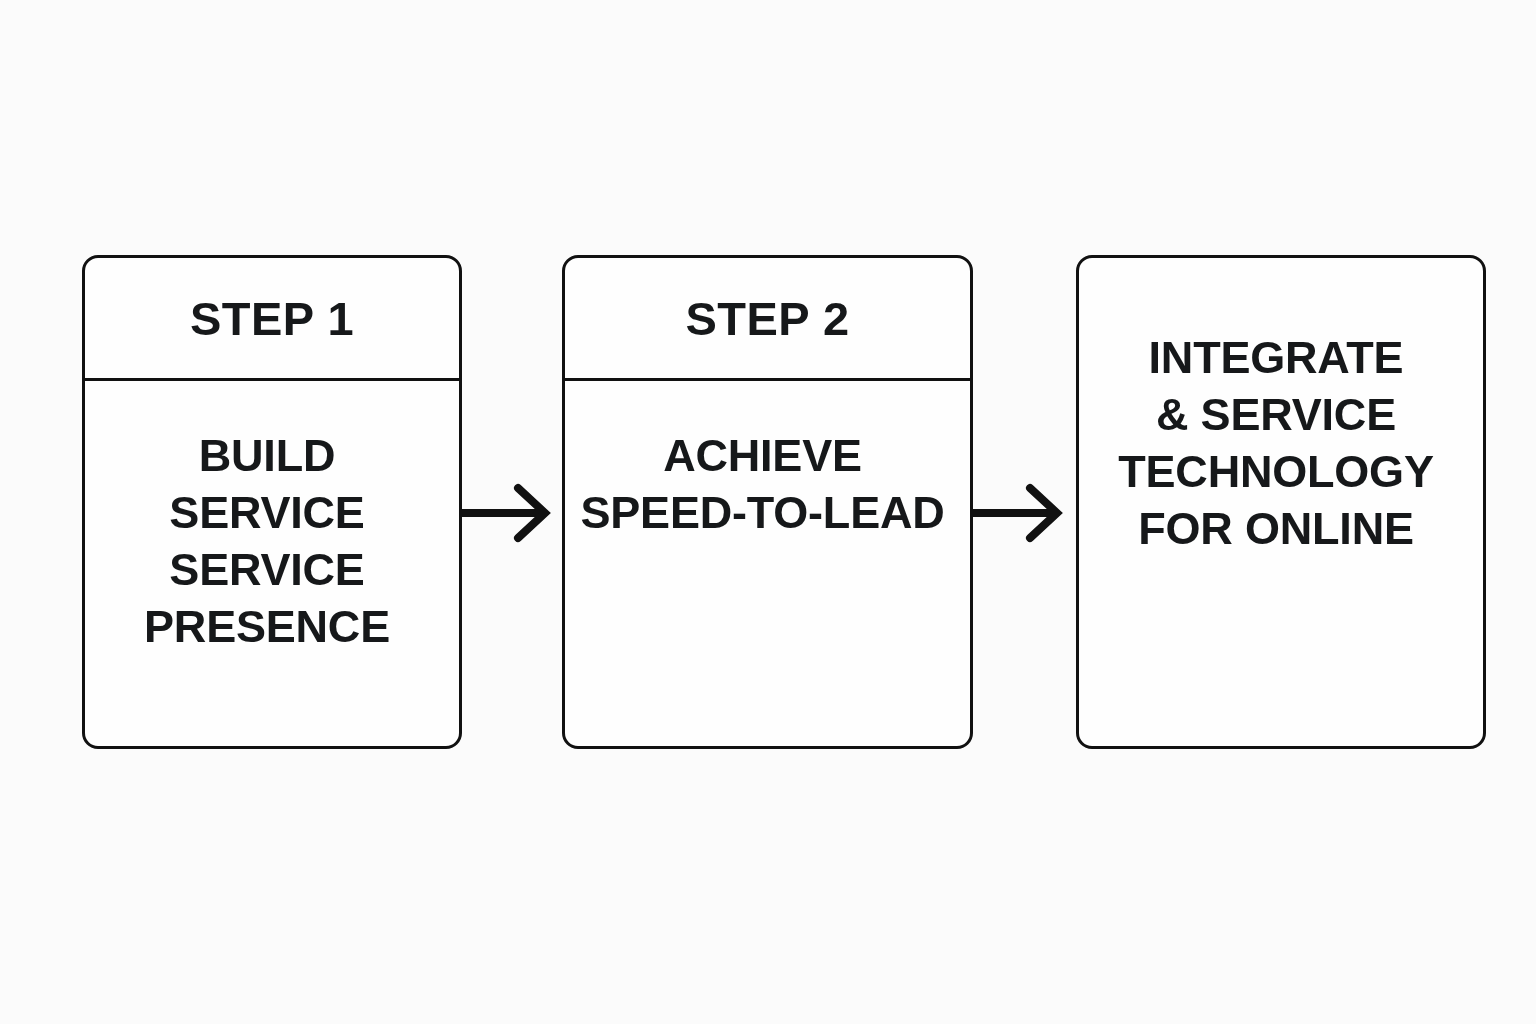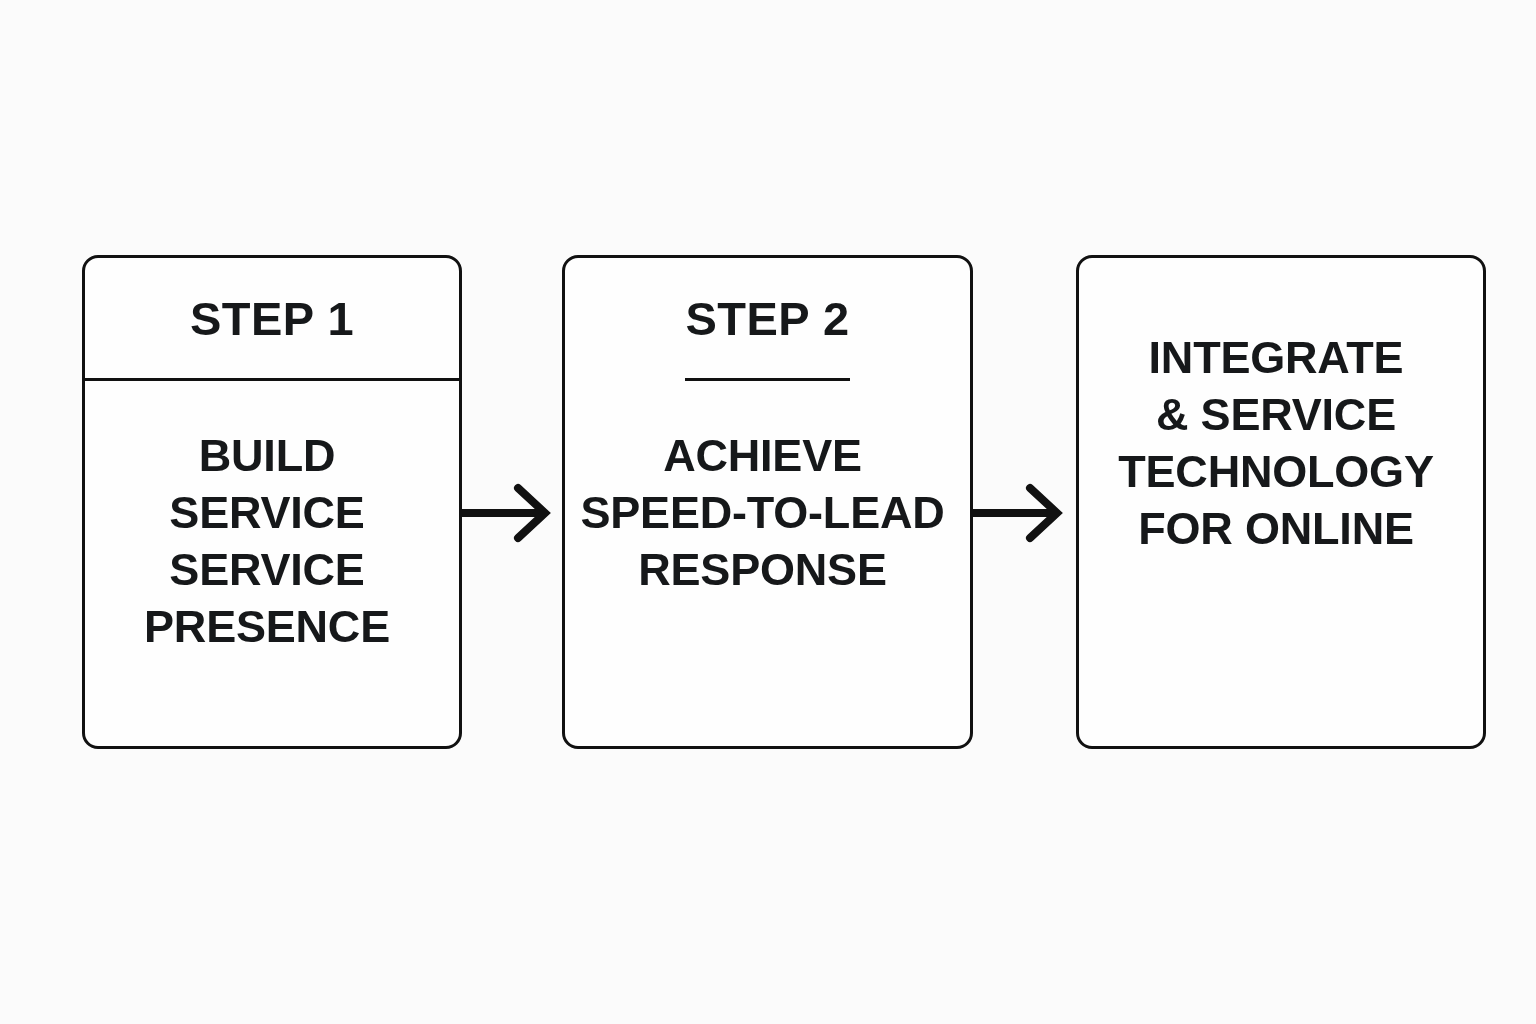--- a/index.html
+++ b/index.html
@@ -67,21 +67,21 @@
     font-weight: bold;
     color: #16181a;
     line-height: 57px;
     text-align: center;
     white-space: nowrap;
     letter-spacing: -0.2px;
   }
 
   
   #box-1 { left: 82px;   top: 255px; width: 380px; height: 494px; }
-  #box-2 { left: 562px;  top: 255px; width: 411px; height: 494px; align-items: center; }
+  #box-2 { left: 562px;  top: 255px; width: 411px; height: 494px; }
   #box-3 { left: 1076px; top: 255px; width: 410px; height: 494px; }
 
   
   #box-3 .step-body { padding-top: 31px; margin-top: 40px; }
 
   
   .arrow {
     position: absolute;
     height: 70px;
     top: 478px;
@@ -120,21 +120,20 @@
     </svg>
   </div>
 
   <div class="step-box" id="box-2">
     <div class="step-header">
       <div class="step-title">STEP 2</div>
     </div>
     <div class="step-body">
       <div class="step-line">ACHIEVE</div>
       <div class="step-line">SPEED-TO-LEAD</div>
-      <div class="step-line">RESPONSE</div>
     </div>
   </div>
 
   <div class="arrow" id="arrow-2">
     <svg viewBox="0 0 108 70" xmlns="http://www.w3.org/2000/svg">
       <line x1="0" y1="35" x2="82" y2="35" stroke="#111111" stroke-width="8" stroke-linecap="butt"></line>
       <polyline points="59,10 86,35 59,60" fill="none" stroke="#111111" stroke-width="8" stroke-linecap="round" stroke-linejoin="miter"></polyline>
     </svg>
   </div>
 

